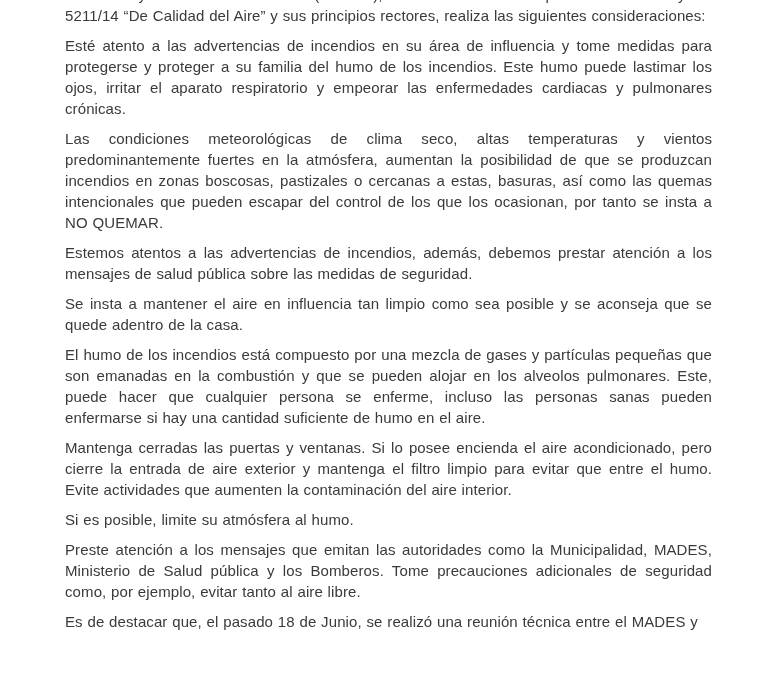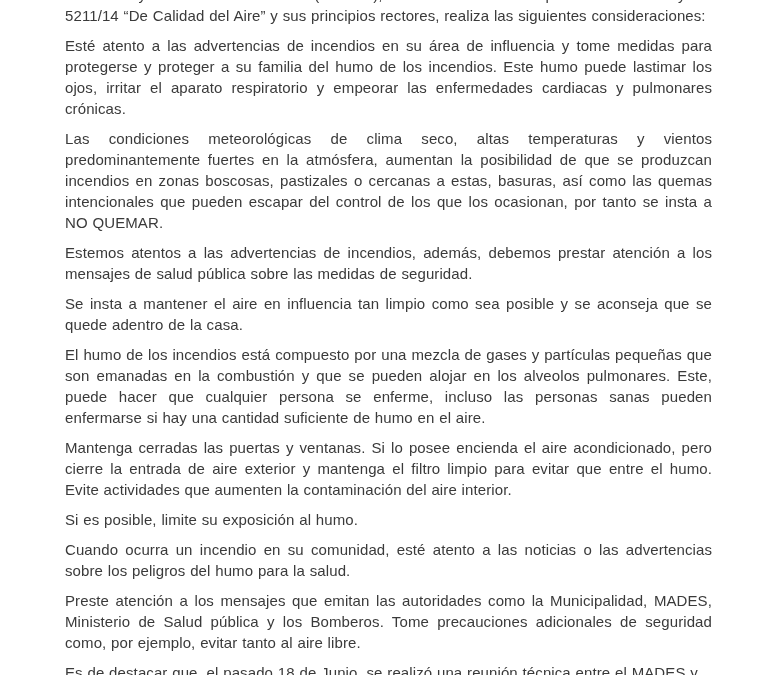--- a/index.html
+++ b/index.html
@@ -39,18 +39,17 @@
 
 <div class="page">
   <div class="text-column">
     <p class="clip-top">Ambiente y Desarrollo Sostenible (MADES), como autoridad de aplicación de la Ley N° 5211/14 “De Calidad del Aire” y sus principios rectores, realiza las siguientes consideraciones:</p>
     <p>Esté atento a las advertencias de incendios en su área de influencia y tome medidas para protegerse y proteger a su familia del humo de los incendios. Este humo puede lastimar los ojos, irritar el aparato respiratorio y empeorar las enfermedades cardiacas y pulmonares crónicas.</p>
     <p>Las condiciones meteorológicas de clima seco, altas temperaturas y vientos predominantemente fuertes en la atmósfera, aumentan la posibilidad de que se produzcan incendios en zonas boscosas, pastizales o cercanas a estas, basuras, así como las quemas intencionales que pueden escapar del control de los que los ocasionan, por tanto se insta a NO QUEMAR.</p>
     <p>Estemos atentos a las advertencias de incendios, además, debemos prestar atención a los mensajes de salud pública sobre las medidas de seguridad.</p>
     <p>Se insta a mantener el aire en influencia tan limpio como sea posible y se aconseja que se quede adentro de la casa.</p>
     <p>El humo de los incendios está compuesto por una mezcla de gases y partículas pequeñas que son emanadas en la combustión y que se pueden alojar en los alveolos pulmonares. Este, puede hacer que cualquier persona se enferme, incluso las personas sanas pueden enfermarse si hay una cantidad suficiente de humo en el aire.</p>
     <p>Mantenga cerradas las puertas y ventanas. Si lo posee encienda el aire acondicionado, pero cierre la entrada de aire exterior y mantenga el filtro limpio para evitar que entre el humo. Evite actividades que aumenten la contaminación del aire interior.</p>
-    <p>Si es posible, limite su exposición al humo.</p>
-    <p>Cuando ocurra un incendio en su comunidad, esté atento a las noticias o las advertencias sobre los peligros del humo para la salud.</p>
+    <p>Si es posible, limite su atmósfera al humo.</p>
     <p>Preste atención a los mensajes que emitan las autoridades como la Municipalidad, MADES, Ministerio de Salud pública y los Bomberos. Tome precauciones adicionales de seguridad como, por ejemplo, evitar tanto al aire libre.</p>
     <p>Es de destacar que, el pasado 18 de Junio, se realizó una reunión técnica entre el MADES y</p>
   </div>
 </div>
 
 </body></html>

